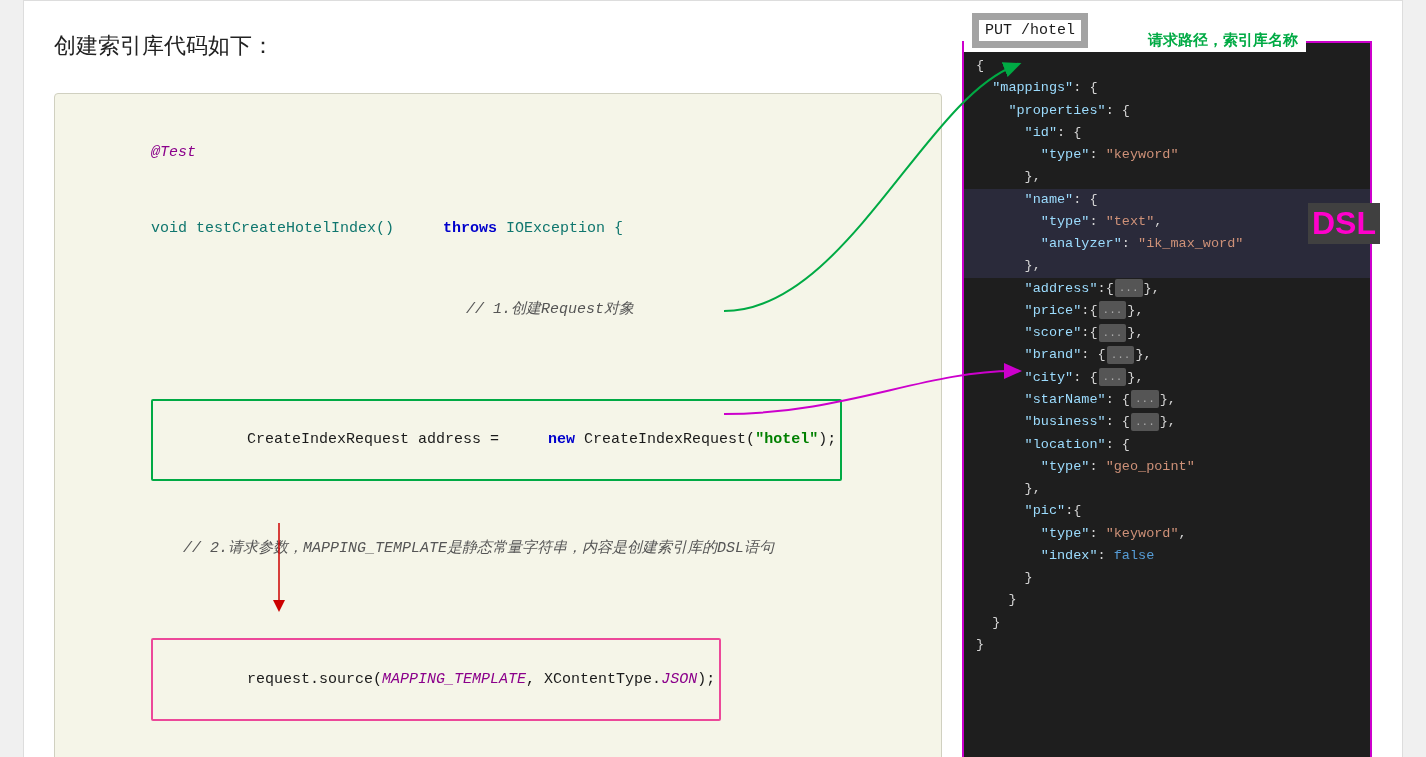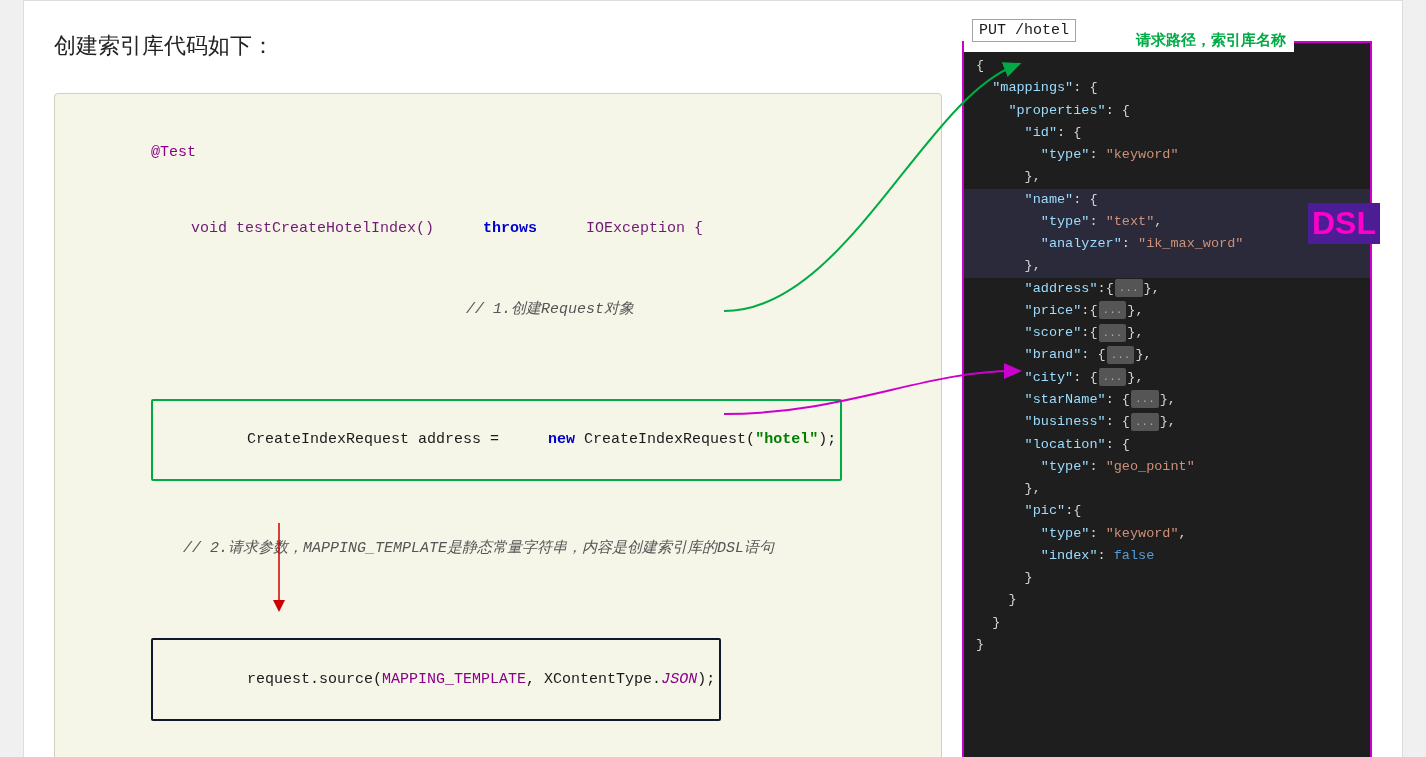--- a/index.html
+++ b/index.html
@@ -53,70 +53,70 @@
     }
     .code-line {
       display: block;
       white-space: pre;
     }
     .c-annotation { color: #555; font-style: italic; }
     .c-keyword { color: #0000cc; font-weight: bold; margin-left: 40px; }
     .c-method { color: #1a1a1a; }
     .c-string { color: #008000; font-weight: bold; }
     .c-class { color: #1a1a1a; }
-    .c-italic-var { color: #8B008B; }
+    .c-italic-var { color: #8B008B; font-style: italic; }
     .c-italic-field { color: #8B008B; font-style: italic; }
-    .c-normal { color: #701a75; margin-left: 40px; }
+    .c-normal { color: #0f766e; }
 
     
     .box-green {
       display: inline-block;
       border: 2px solid #00aa44;
       padding: 1px 4px;
       border-radius: 2px;
     }
     .box-magenta {
       display: inline-block;
-      border: 2px solid #0f172a;
+      border: 2px solid #ec4899;
       padding: 1px 4px;
       border-radius: 2px;
     }
 
     
     .right-header {
       position: absolute;
       top: -34px;
       left: 0;
       right: 0;
       display: flex;
       justify-content: space-between;
       align-items: center;
     }
     .put-label {
       color: #1a1a1a;
       font-family: "Courier New", monospace;
       font-size: 15px;
       background: #fff;
       padding: 2px 6px;
-      border: 1px solid #a3a3a3;
+      border: 7px solid #a3a3a3;
     }
     .req-label {
       color: #00aa44;
       font-size: 15px;
       font-weight: bold;
       margin-top: 20px;
     }
     .dsl-label {
       position: absolute;
       right: -10px;
       top: 160px;
       font-size: 32px;
       font-weight: bold;
       color: #ff00cc;
-      background: #4c1d95;
+      background: #404040;
       padding: 2px 4px;
     }
     .json-code {
       font-family: "Courier New", Courier, monospace;
       font-size: 13.5px;
       line-height: 1.65;
       color: #d4d4d4;
       padding: 4px 12px;
     }
     .jc-brace { color: #d4d4d4; }

